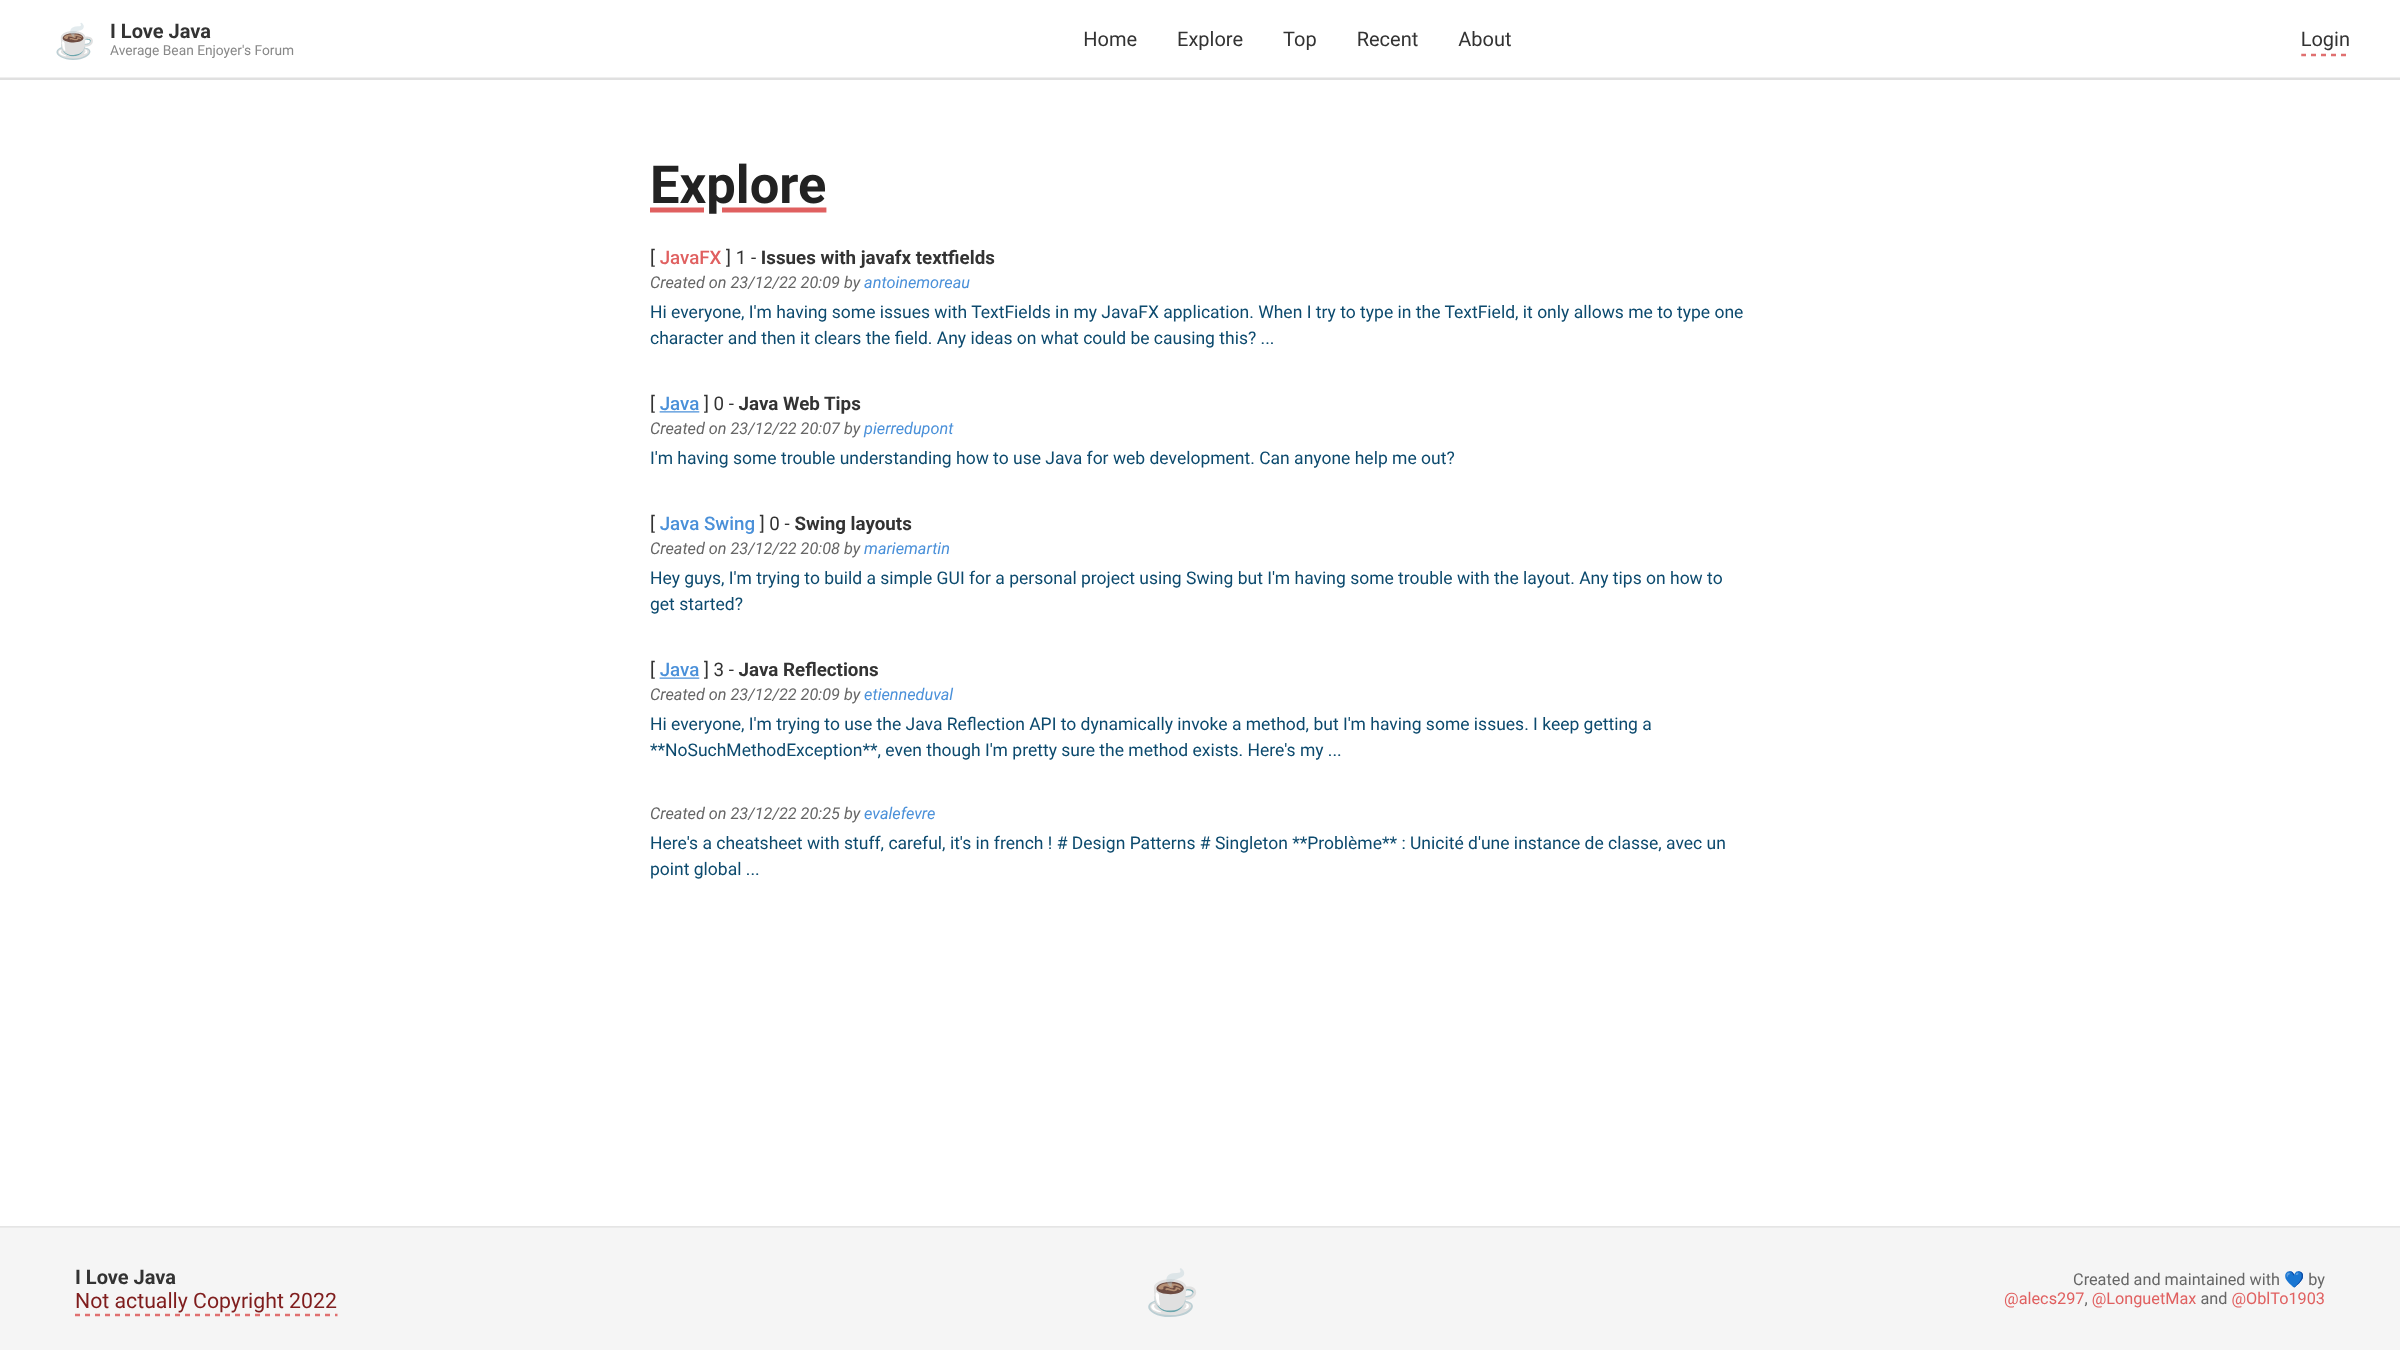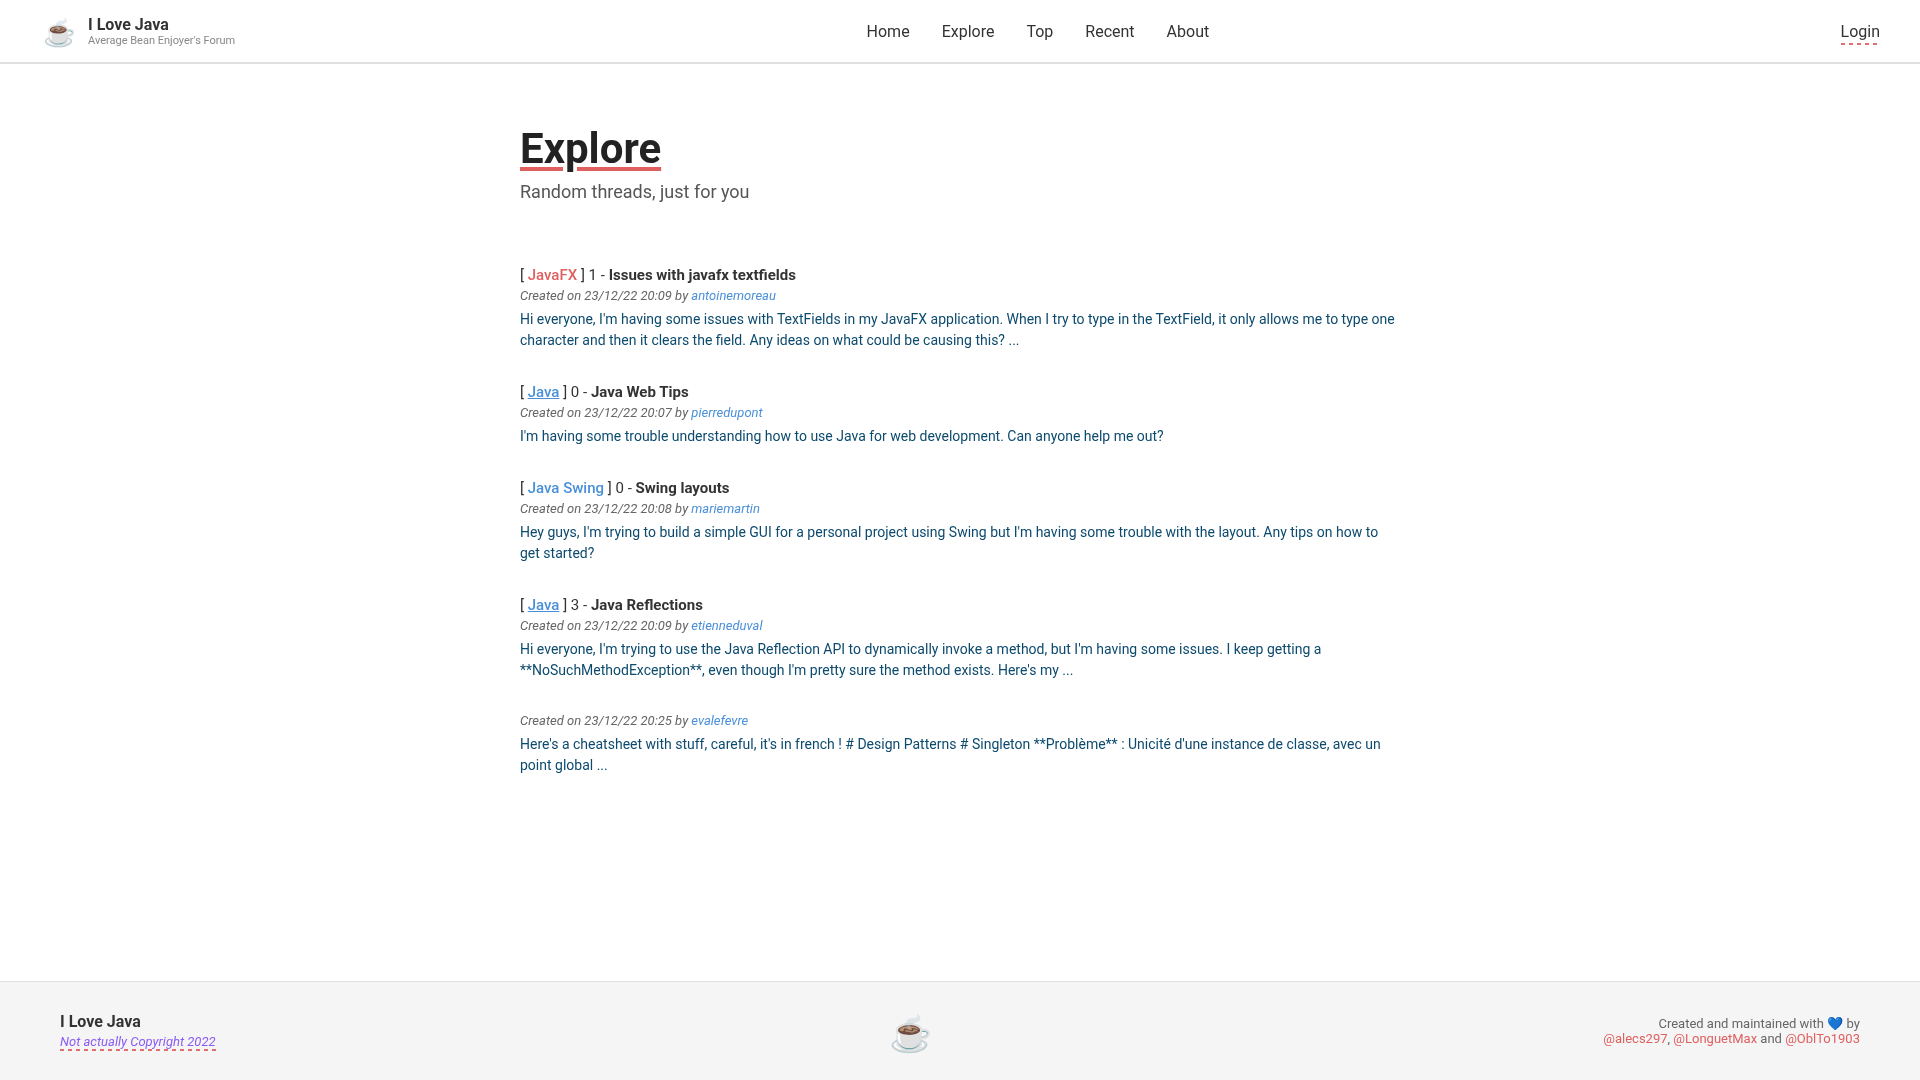--- a/index.html
+++ b/index.html
@@ -134,25 +134,24 @@
       bottom: 0;
       left: 0;
       right: 0;
     }
     .footer-left .footer-brand {
       font-weight: 700;
       font-size: 16px;
       color: #333;
     }
     .footer-left .footer-copy {
-      font-size: 13px;
-      color: #8b5cf6;
+      font-size: 17px;
+      color: #7f1d1d;
       position: relative;
       display: inline-block;
-      font-style: italic;
     }
     .footer-left .footer-copy::after {
       content: '';
       display: block;
       position: absolute;
       bottom: -2px;
       left: 0;
       right: 0;
       height: 2px;
       background: repeating-linear-gradient(90deg, #e07070 0px, #e07070 4px, transparent 4px, transparent 8px);
@@ -197,21 +196,20 @@
     <a href="#">Top</a>
     <a href="#">Recent</a>
     <a href="#">About</a>
   </nav>
 
   <a href="#" class="login-btn">Login</a>
 </header>
 
 <main class="main">
   <h1 class="page-title">Explore</h1>
-  <p class="page-subtitle">Random threads, just for you</p>
 
   <div class="thread-list" id="thread-list">
 
   <div class="thread-item">
       <div class="thread-meta">
         <span class="bracket">[ </span><span class="tag-javafx">JavaFX</span><span class="bracket"> ] </span><span class="score">1 - </span><strong class="title">Issues with javafx textfields</strong>
       </div>
       <div class="thread-created">
         <span>Created on 23/12/22 20:09 by </span><a href="#">antoinemoreau</a>
       </div>

